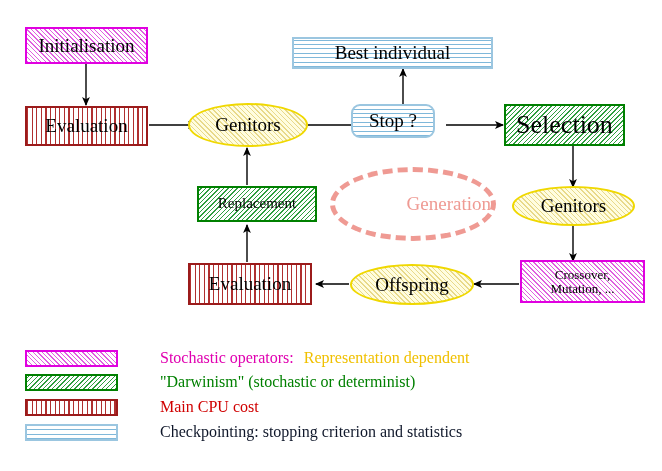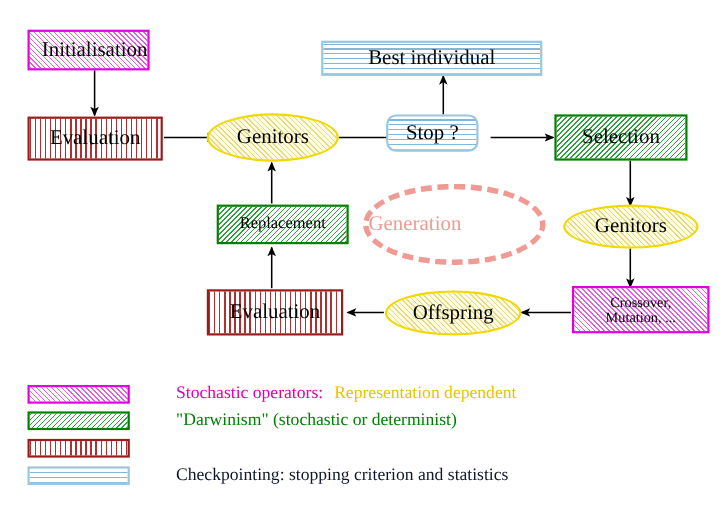--- a/index.html
+++ b/index.html
@@ -68,21 +68,21 @@
   .ellipse { border-radius: 50%; }
 
   
   .generation {
     position: absolute;
     border: 5px dashed #ef9a93;
     border-radius: 50%;
     box-sizing: border-box;
     display: flex;
     align-items: center;
-    justify-content: flex-start;
+    justify-content: flex-end;
     color: #ef9a93;
     z-index: 2;
     background: transparent;
   }
 
   
   .legend { position: absolute; left: 0; top: 0; width: 662px; }
   .legend-row {
     position: absolute;
     display: flex;
@@ -134,41 +134,41 @@
     <line x1="247" y1="262" x2="247" y2="225"></line>
 
     <line x1="247" y1="185" x2="247" y2="148"></line>
   </g>
 </svg>
 
 <div class="generation" style="left:330px; top:167px; width:166px; height:74px; font-size:19px;">
   <span>Generation</span>
 </div>
 
-<div class="node fill-magenta" style="left:25px; top:27px; width:111px; height:37px; font-size:19px;justify-content:flex-end;">
+<div class="node fill-magenta" style="left:25px; top:27px; width:123px; height:37px; font-size:19px;">
   <span class="node-label">Initialisation</span>
 </div>
 
 <div class="node fill-red" style="left:25px; top:106px; width:123px; height:40px; font-size:19px;">
   <span class="node-label">Evaluation</span>
 </div>
 
 <div class="node fill-yellow ellipse" style="left:188px; top:103px; width:120px; height:44px; font-size:19px;">
   <span class="node-label">Genitors</span>
 </div>
 
 <div class="node fill-blue rounded" style="left:351px; top:104px; width:84px; height:34px; font-size:19px;text-align:center;">
   <span class="node-label">Stop ?</span>
 </div>
 
 <div class="node fill-blue" style="left:292px; top:37px; width:201px; height:32px; font-size:19px;">
   <span class="node-label">Best individual</span>
 </div>
 
-<div class="node fill-green" style="left:504px; top:104px; width:121px; height:42px; font-size:19px;">
+<div class="node fill-green" style="left:504px; top:104px; width:121px; height:42px; font-size:26px;">
   <span class="node-label">Selection</span>
 </div>
 
 <div class="node fill-yellow ellipse" style="left:512px; top:186px; width:123px; height:40px; font-size:19px;">
   <span class="node-label">Genitors</span>
 </div>
 
 <div class="node fill-magenta" style="left:520px; top:260px; width:125px; height:43px; font-size:13px; flex-direction:column;">
   <span class="node-label">Crossover,</span>
   <span class="node-label">Mutation, ...</span>
@@ -195,20 +195,21 @@
     </div>
   </div>
 
   <div class="legend-row" style="left:25px; top:371px;">
     <div class="swatch fill-green"></div>
     <div class="legend-text" style="color:#008000;">"Darwinism" (stochastic or determinist)</div>
   </div>
 
   <div class="legend-row" style="left:25px; top:396px;">
     <div class="swatch fill-red"></div>
+    <div class="legend-text" style="color:#d00000;">Main CPU cost</div>
   </div>
 
   <div class="legend-row" style="left:25px; top:421px;">
     <div class="swatch fill-blue"></div>
     <div class="legend-text" style="color:#0f172a;">Checkpointing: stopping criterion and statistics</div>
   </div>
 
 </div>
 
 </body></html>

